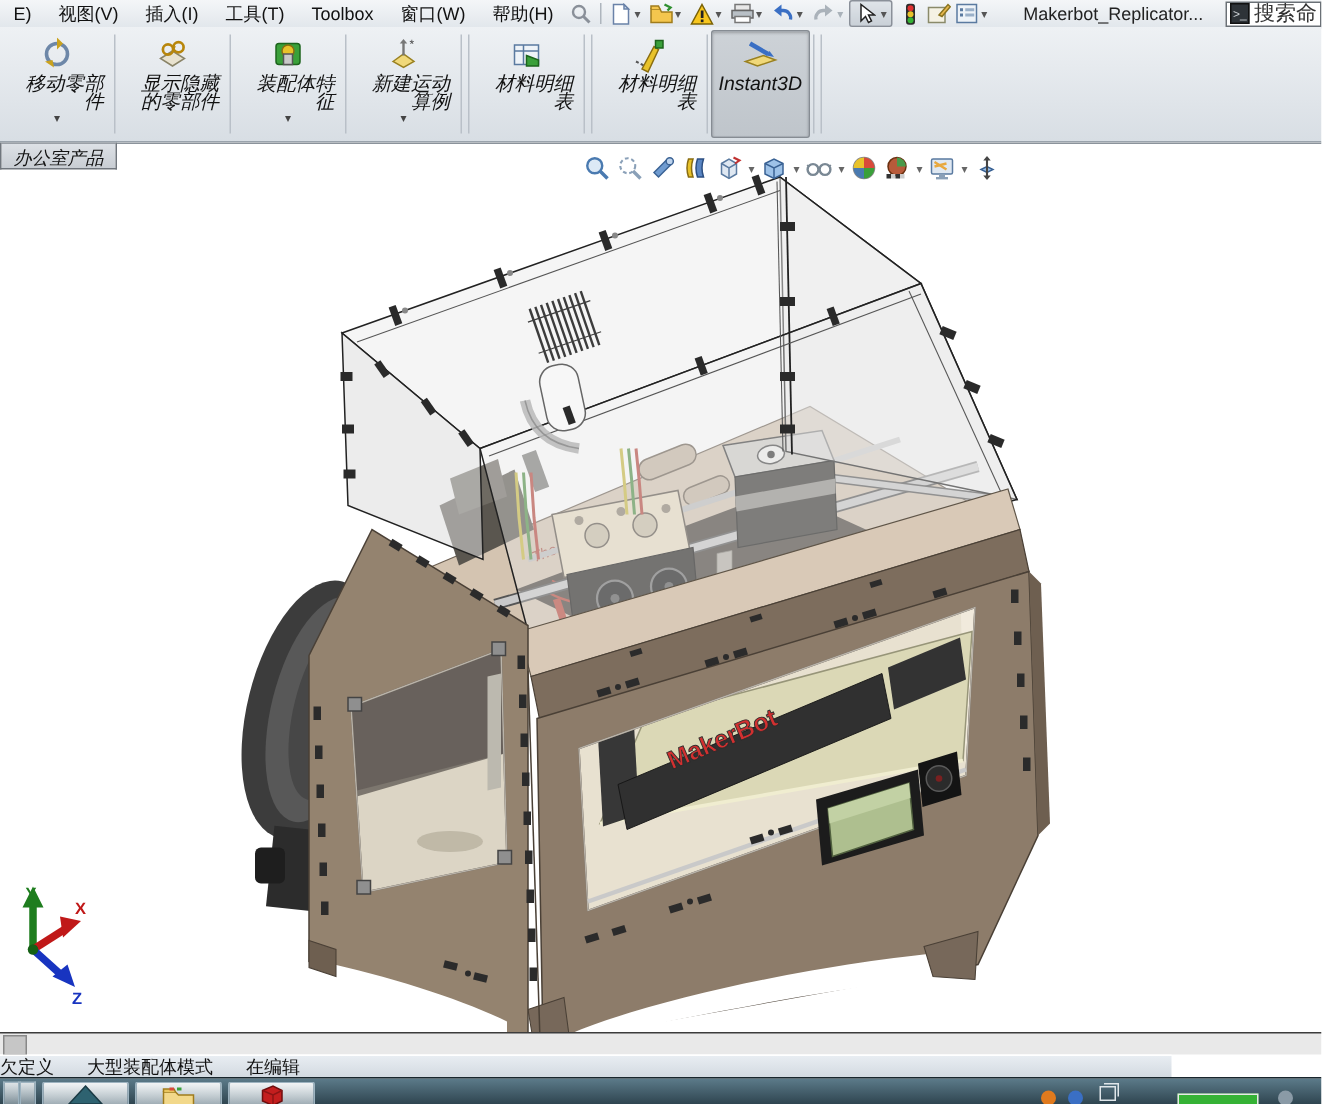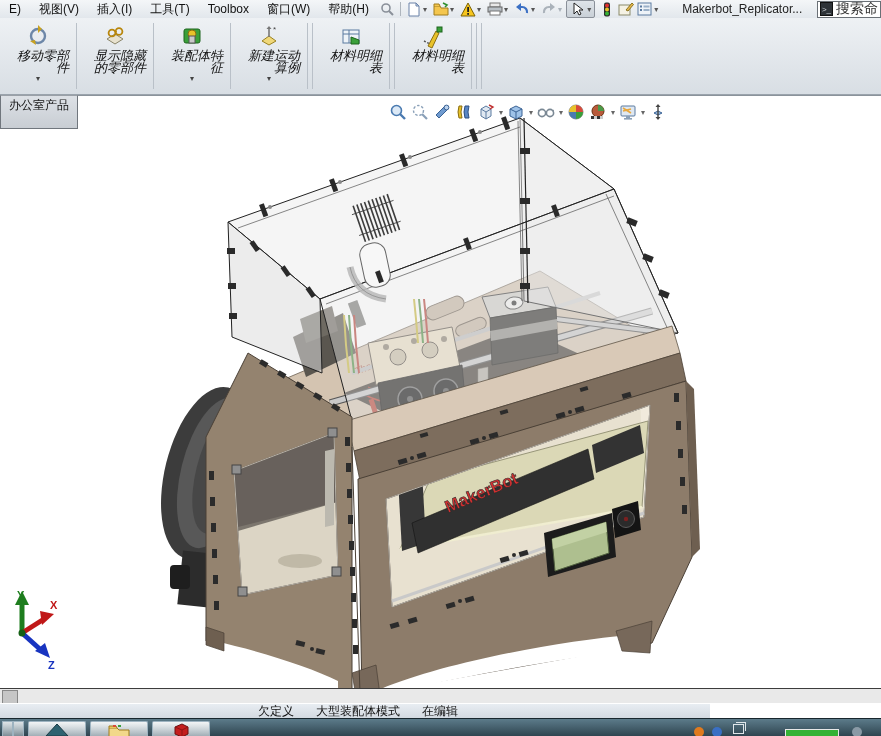--- a/index.html
+++ b/index.html
@@ -47,48 +47,48 @@
   .rb .ric{height:26px;display:flex;align-items:center;justify-content:center;}
   .rb .rlabel{font-size:13px;line-height:12px;text-align:right;color:#111;word-break:break-all;font-style:italic;}
   .rb .rcaret{font-size:8px;color:#444;line-height:8px;margin-top:1px;}
   .rb.active{
     background:linear-gradient(#cdd2d7,#bfc5cb);
     border:1px solid #868c93;box-shadow:inset 0 1px 2px rgba(0,0,0,.25);
   }
   .rsep{width:1px;background:#b9c0c8;margin:3px 2px;}
   
   .cmd-tab{
-    position:absolute;left:0;top:95px;height:15px;padding:1px 8px 16px;
+    position:absolute;left:0;top:95px;height:15px;padding:1px 8px 0;
     background:linear-gradient(#dde1e6,#c8cdd3);
     border:1px solid #70767d;border-top-color:#9aa0a7;
-    font-size:12px;color:#111;z-index:5;
+    font-size:12px;color:#111;z-index:5;font-style:italic;
   }
   
   .viewport{
     position:absolute;left:0;top:95px;width:881px;height:593px;background:#fff;
     border-top:1px solid #8b939b;box-sizing:border-box;
   }
   
   .hud{
     position:absolute;left:388px;top:4px;height:24px;display:flex;align-items:center;gap:2px;z-index:6;
   }
   .hud .hic{width:20px;height:20px;display:flex;align-items:center;justify-content:center;}
   .hud .hcaret{font-size:8px;color:#666;margin:0 1px;}
   svg text{font-family:"Liberation Sans","DejaVu Sans",sans-serif;}
   
   .hscroll{
     position:absolute;left:0;top:688px;width:881px;height:15px;
     background:#e9e9e9;border-top:1px solid #3c3c3c;box-sizing:border-box;
   }
   .hscroll .sbtn{position:absolute;left:2px;top:1px;width:14px;height:12px;background:#c6c6c6;border:1px solid #888;}
   .statusbar{
-    position:absolute;left:0;top:703px;width:710px;height:15px;
+    position:absolute;left:0;top:703px;width:781px;height:15px;
     background:linear-gradient(#e8edf2,#d3dae1);
     border-top:1px solid #fff;box-sizing:border-box;
-    display:flex;align-items:center;justify-content:center;gap:22px;
+    display:flex;align-items:center;justify-content:flex-start;gap:22px;
     font-size:12px;color:#111;padding-right:0;overflow:hidden;white-space:nowrap;
   }
   .statusbar span{flex:none;}
   .statusbar span:last-child{margin-right:-6px;}
   .taskbar{
     position:absolute;left:0;top:718px;width:881px;height:18px;
     background:linear-gradient(#5c7b8a,#2f4550);
     border-top:1px solid #18262d;box-sizing:border-box;
   }
   .tk-btn{
@@ -300,20 +300,30 @@
     <span class="ric">
       <svg width="24" height="24" viewBox="0 0 24 24">
           <path d="M7 21 L15 6 L18 8 L11 23 Z" fill="#e8c22a" stroke="#8a6d10"></path>
           <rect x="16" y="2" width="5" height="5" fill="#3aa03a" stroke="#1d641d"></rect>
           <line x1="3" y1="16" x2="9" y2="19" stroke="#555" stroke-width="1.4" stroke-dasharray="2 1.5"></line>
         </svg>
     </span>
     <span class="rlabel">材料明细表</span>
   </div>
   <div class="rsep"></div>
+  <div class="rb active">
+    <span class="ric">
+      <svg width="26" height="24" viewBox="0 0 26 24">
+          <path d="M3 16 l12-4 8 3 -12 4 z" fill="#f0d879" stroke="#9a8120"></path>
+          <path d="M6 4 L18 11" stroke="#3a6fc4" stroke-width="3"></path>
+          <path d="M19 9 l3 4 -5 -1 z" fill="#3a6fc4"></path>
+        </svg>
+    </span>
+    <span class="rlabel">Instant3D</span>
+  </div>
   <div class="rsep"></div>
   <div class="rsep"></div>
 </div>
 
 <div class="cmd-tab">办公室产品</div>
 
 <div class="viewport">
 
   
   <div class="hud">

